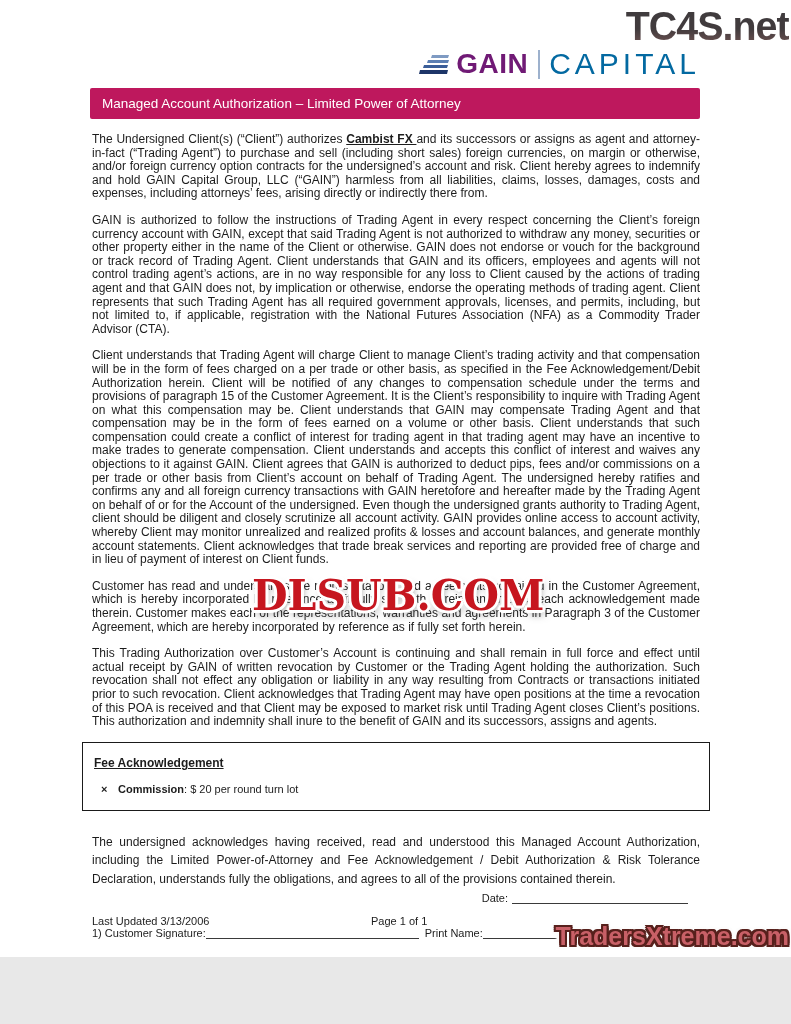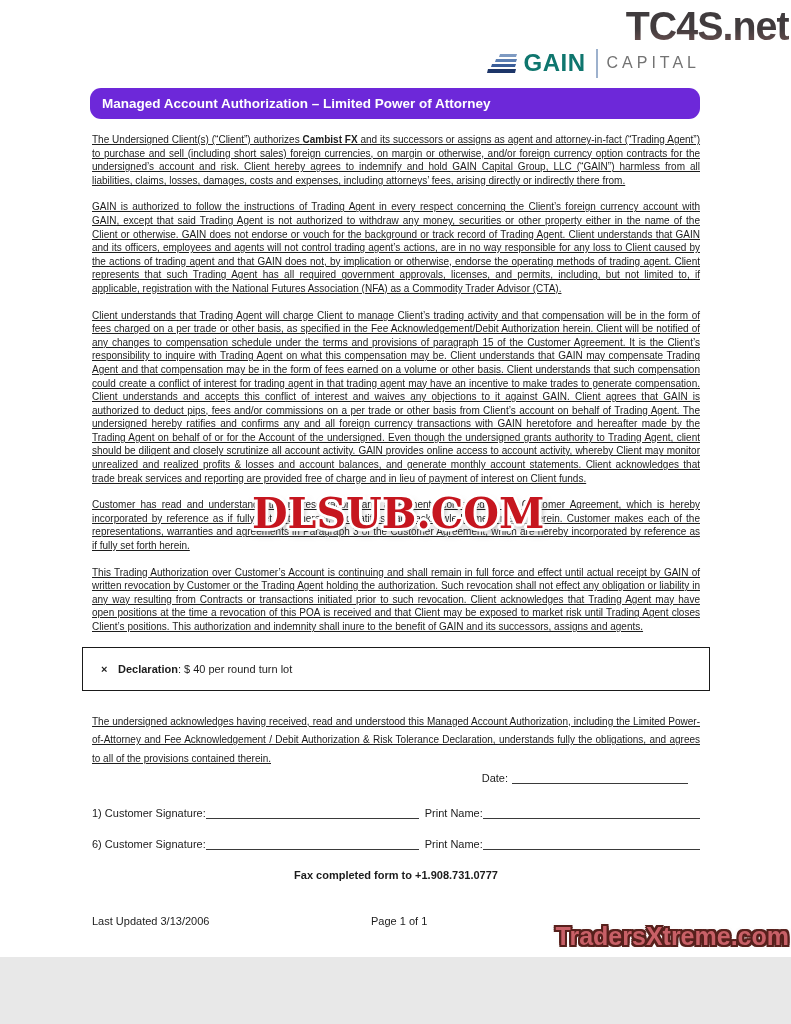--- a/index.html
+++ b/index.html
@@ -20,34 +20,34 @@
   @supports (-webkit-background-clip: text) {
     .tc4s {
       background:linear-gradient(180deg,#3f3c3e 0%,#413b3d 55%,#7c5a58 100%);
       -webkit-background-clip:text; background-clip:text; color:transparent;
     }
   }
 
   
   .logo { position:absolute; top:47px; right:91px; display:flex; align-items:center; }
   .logo .bars { margin-right:5px; margin-top:6px; }
-  .logo .gain { font-size:24px; font-weight:bold; color:#0f766e; letter-spacing:.5px; }
+  .logo .gain { font-size:28px; font-weight:bold; color:#701a75; letter-spacing:.5px; }
   .logo .divider { width:2px; height:29px; background:#9db1cd; margin:0 9px 0 10px; }
-  .logo .capital { font-size:16px; color:#737373; letter-spacing:4px; }
+  .logo .capital { font-size:30px; color:#0369a1; letter-spacing:4px; }
 
   
   .title-bar {
     position:absolute; top:88px; left:90px; width:610px; height:31px;
-    background:#6d28d9; border-radius:11px;
-    color:#ffffff; font-size:13.5px; font-weight:bold;
+    background:#be185d; border-radius:2px;
+    color:#ffffff; font-size:13.5px; font-weight:normal;
     line-height:31px; padding-left:12px;
   }
 
   .content { position:absolute; top:133px; left:92px; width:608px; }
-  .content p { font-size:10px; line-height:13.6px; text-align:justify; margin-bottom:13px;text-decoration:underline; }
+  .content p { font-size:12px; line-height:13.6px; text-align:justify; margin-bottom:13px; }
   .bold-underline { font-weight:bold; text-decoration:underline; }
 
   .p4-wrap { position:relative; }
   .dlsub {
     position:absolute; left:160px; top:-10px;
     font-family:"DejaVu Serif", serif; font-weight:bold;
     font-size:41px; letter-spacing:0px; color:#c6161f;
     transform:scaleY(1.05); transform-origin:left top; white-space:nowrap;
     text-shadow:
       -2px -2px 0 #fff, 2px -2px 0 #fff, -2px 2px 0 #fff, 2px 2px 0 #fff,
@@ -122,23 +122,24 @@
     <p>Client understands that Trading Agent will charge Client to manage Client’s trading activity and that compensation will be in the form of fees charged on a per trade or other basis, as specified in the Fee Acknowledgement/Debit Authorization herein. Client will be notified of any changes to compensation schedule under the terms and provisions of paragraph 15 of the Customer Agreement.  It is the Client’s responsibility to inquire with Trading Agent on what this compensation may be. Client understands that GAIN may compensate Trading Agent and that compensation may be in the form of fees earned on a volume or other basis.   Client understands that such compensation could create a conflict of interest for trading agent in that trading agent may have an incentive to make trades to generate compensation. Client understands and accepts this conflict of interest and waives any objections to it against GAIN. Client agrees that GAIN is authorized to deduct pips, fees and/or commissions on a per trade or other basis from Client’s account on behalf of Trading Agent.  The undersigned hereby ratifies and confirms any and all foreign currency transactions with GAIN heretofore and hereafter made by the Trading Agent on behalf of or for the Account of the undersigned.  Even though the undersigned grants authority to Trading Agent, client should be diligent and closely scrutinize all account activity. GAIN provides online access to account activity, whereby Client may monitor unrealized and realized profits &amp; losses and account balances, and generate monthly account statements.   Client acknowledges that trade break services and reporting are provided free of charge and in lieu of payment of interest on Client funds.</p>
 
     <div class="p4-wrap">
       <p>Customer has read and understands the representations and agreements contained in the Customer Agreement, which is hereby incorporated by reference as if fully set forth herein, and ratifies each acknowledgement made therein. Customer makes each of the representations, warranties and agreements in Paragraph 3 of the Customer Agreement, which are hereby incorporated by reference as if fully set forth herein.</p>
       <div class="dlsub">DLSUB.COM</div>
     </div>
 
     <p>This Trading Authorization over Customer’s Account is continuing and shall remain in full force and effect until actual receipt by GAIN of written revocation by Customer or the Trading Agent holding the authorization.  Such revocation shall not effect any obligation or liability in any way resulting from Contracts or transactions initiated prior to such revocation.  Client acknowledges that Trading Agent may have open positions at the time a revocation of this POA is received and that Client may be exposed to market risk until Trading Agent closes Client’s positions.  This authorization and indemnity shall inure to the benefit of GAIN and its successors, assigns and agents.</p>
 
     <div class="fee-box">
+      <div class="fee-heading">Fee Acknowledgement</div>
       <div class="bullet-row">
         <span class="bullet-glyph">×</span>
-        <span><b>Declaration</b><span>: $ 40 per round turn lot</span></span>
+        <span><b>Commission</b><span>: $ 20 per round turn lot</span></span>
       </div>
     </div>
 
     <p class="ack">The undersigned acknowledges having received, read and understood this Managed Account Authorization, including the Limited Power-of-Attorney and Fee Acknowledgement / Debit Authorization &amp; Risk Tolerance Declaration, understands fully the obligations, and agrees to all of the provisions contained therein.</p>
 
     <div class="date-row">
       <span>Date:</span>
       <span class="fill-line"></span>
     </div>
 

